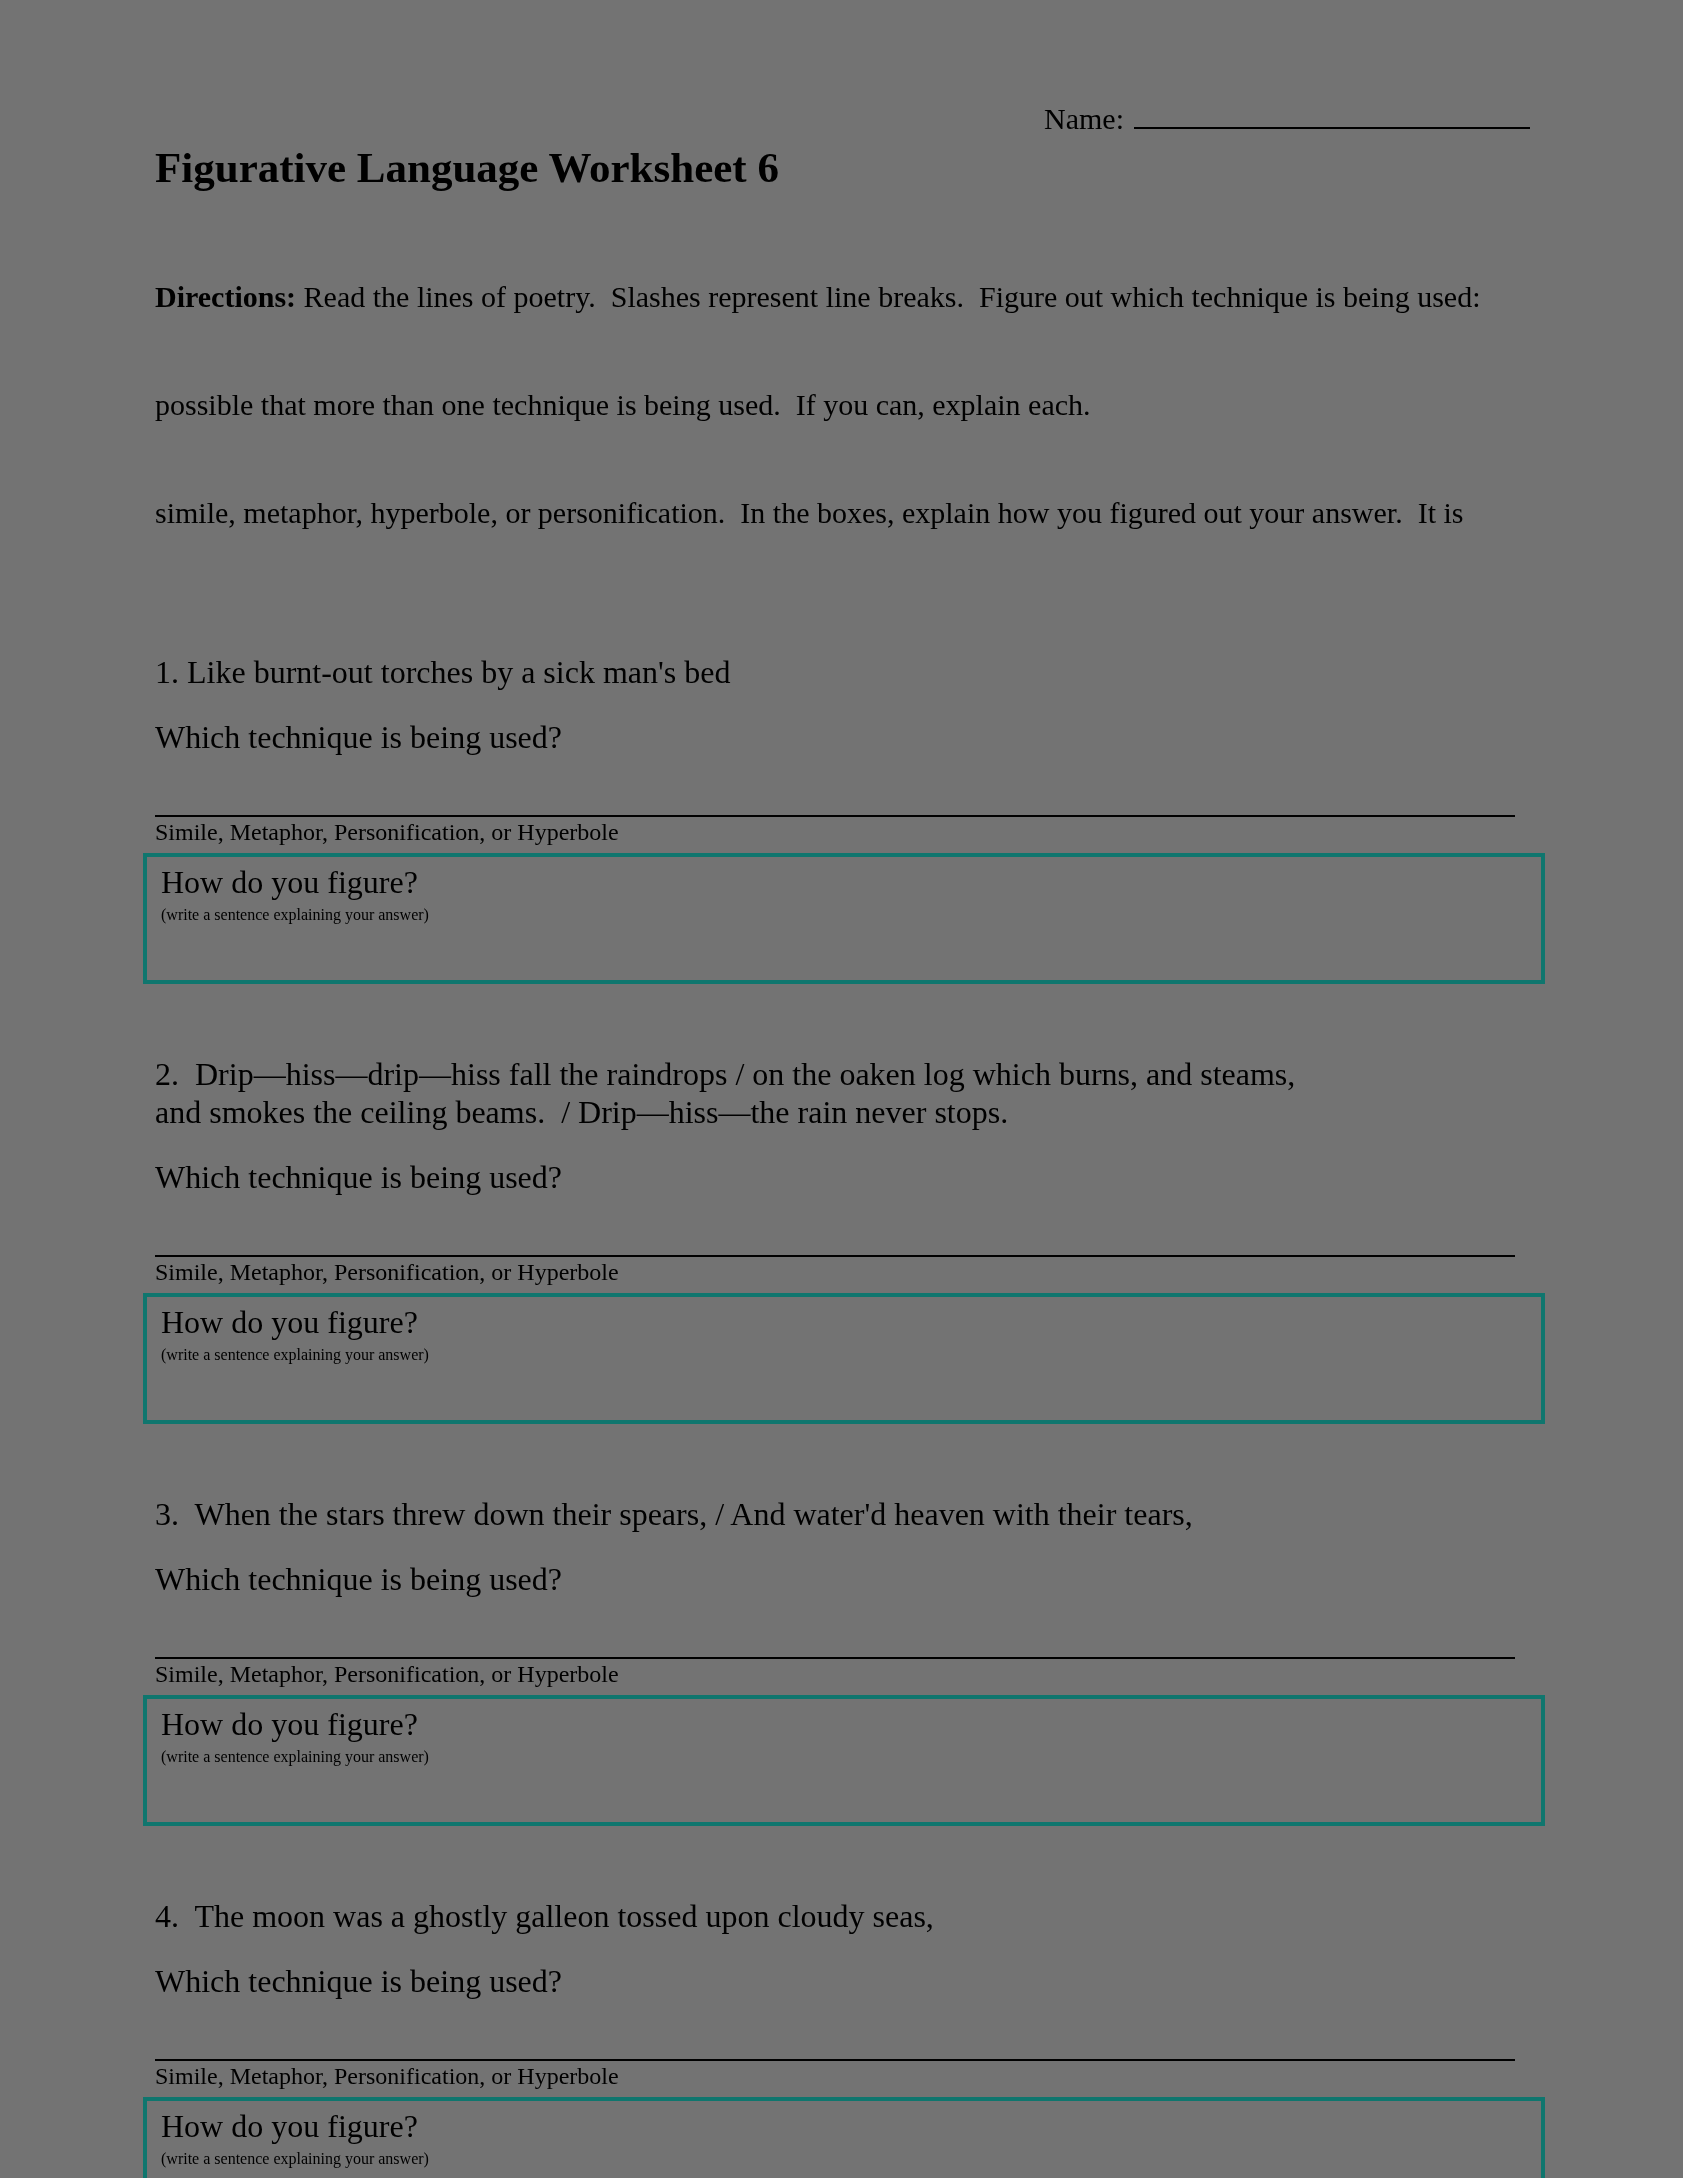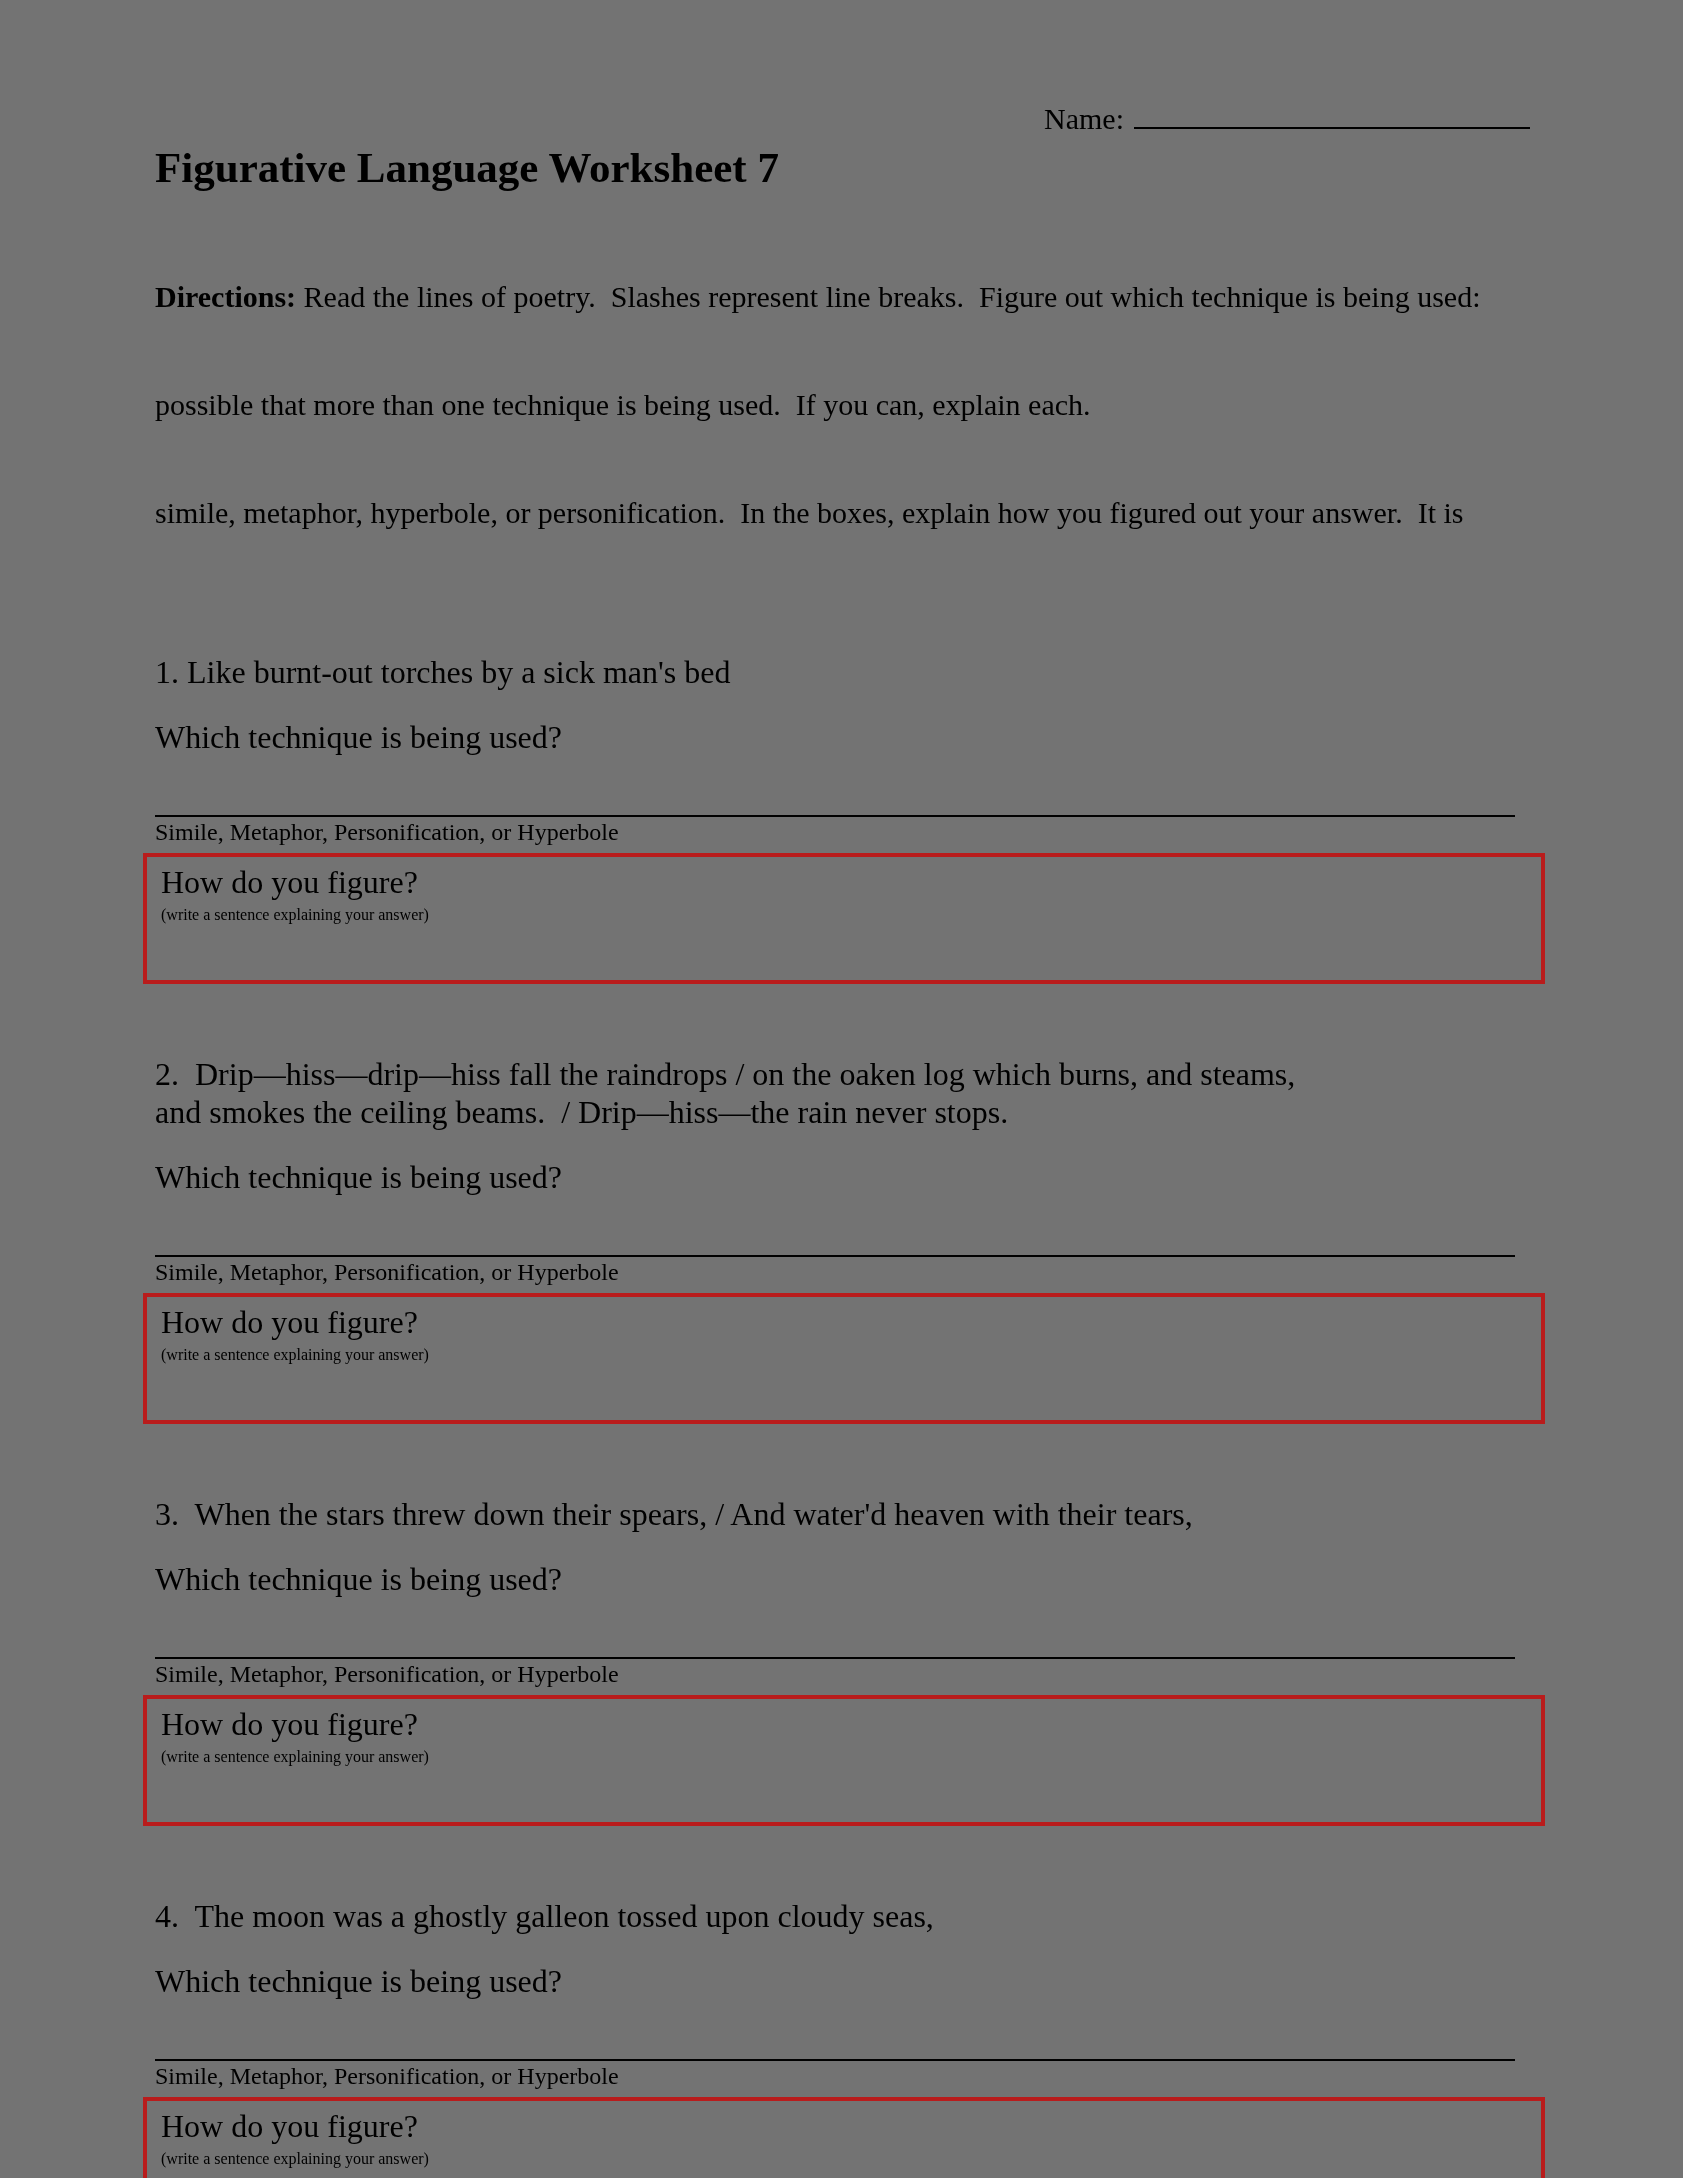--- a/index.html
+++ b/index.html
@@ -74,21 +74,21 @@
     font-size: 24px;
     line-height: 24px;
     white-space: pre;
   }
   .figure-box {
     margin-top: 9px;
     margin-left: -12px;
     margin-right: -15px;
     height: 131px;
     box-sizing: border-box;
-    border: 4px solid #b91c1c;
+    border: 4px solid #0f766e;
     padding: 6px 14px;
   }
   .figure-title {
     font-size: 32px;
     line-height: 38px;
     white-space: pre;
   }
   .figure-sub {
     margin-top: 2px;
     font-size: 16px;
@@ -100,21 +100,21 @@
 <body>
 
 <div class="page">
   <div class="content">
 
     <div class="name-row">
       <span>Name:</span>
       <span class="name-blank"></span>
     </div>
 
-    <div class="title">Figurative Language Worksheet 7</div>
+    <div class="title">Figurative Language Worksheet 6</div>
 
     <div class="directions">
       <div><span class="dir-label">Directions:</span><span> Read the lines of poetry.  Slashes represent line breaks.  Figure out which technique is being used:</span></div>
       <div>possible that more than one technique is being used.  If you can, explain each.</div>
       <div>simile, metaphor, hyperbole, or personification.  In the boxes, explain how you figured out your answer.  It is</div>
     </div>
 
     <div class="question">
       <div class="q-line">1. Like burnt-out torches by a sick man's bed</div>
       <div class="q-line"></div>

